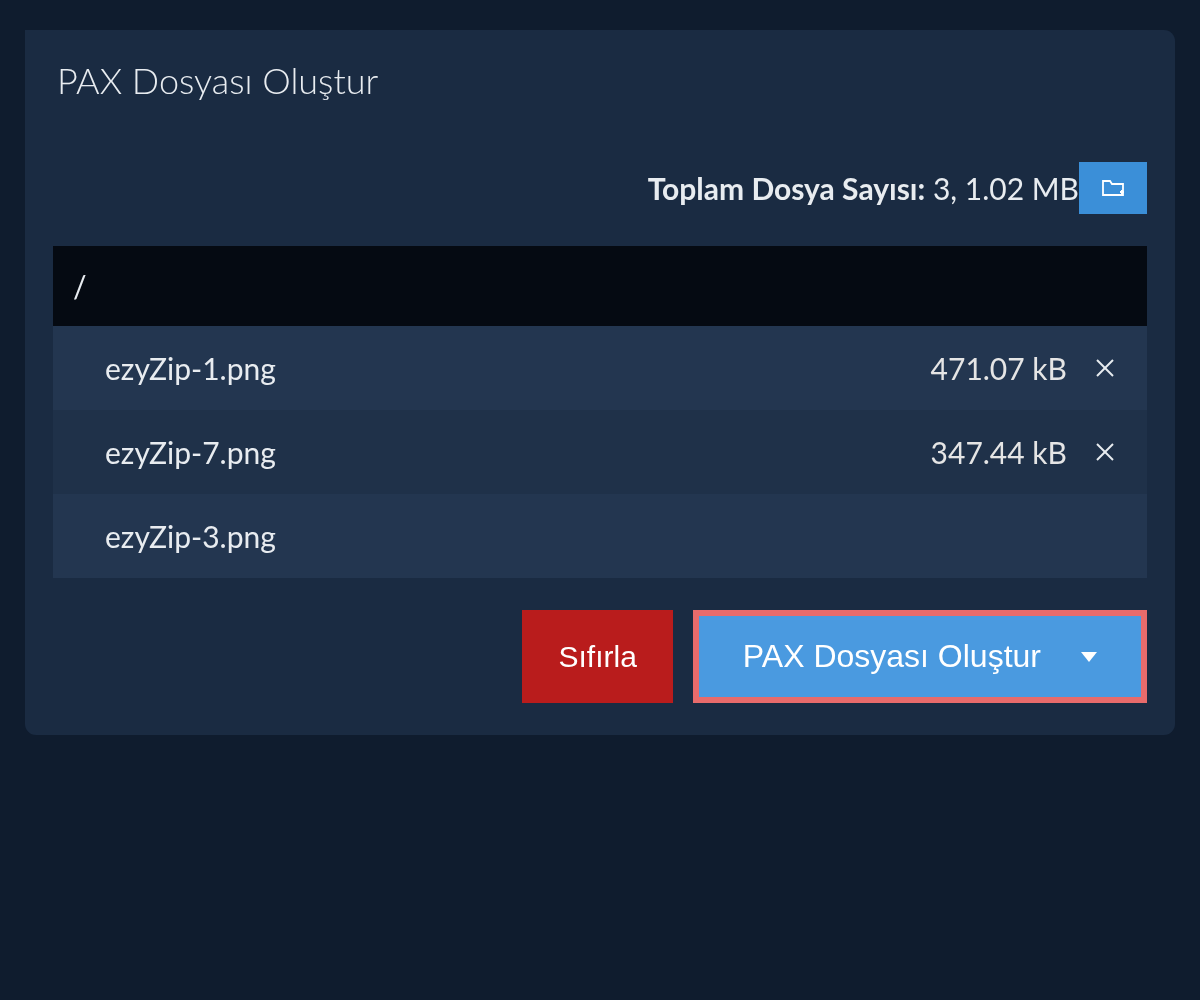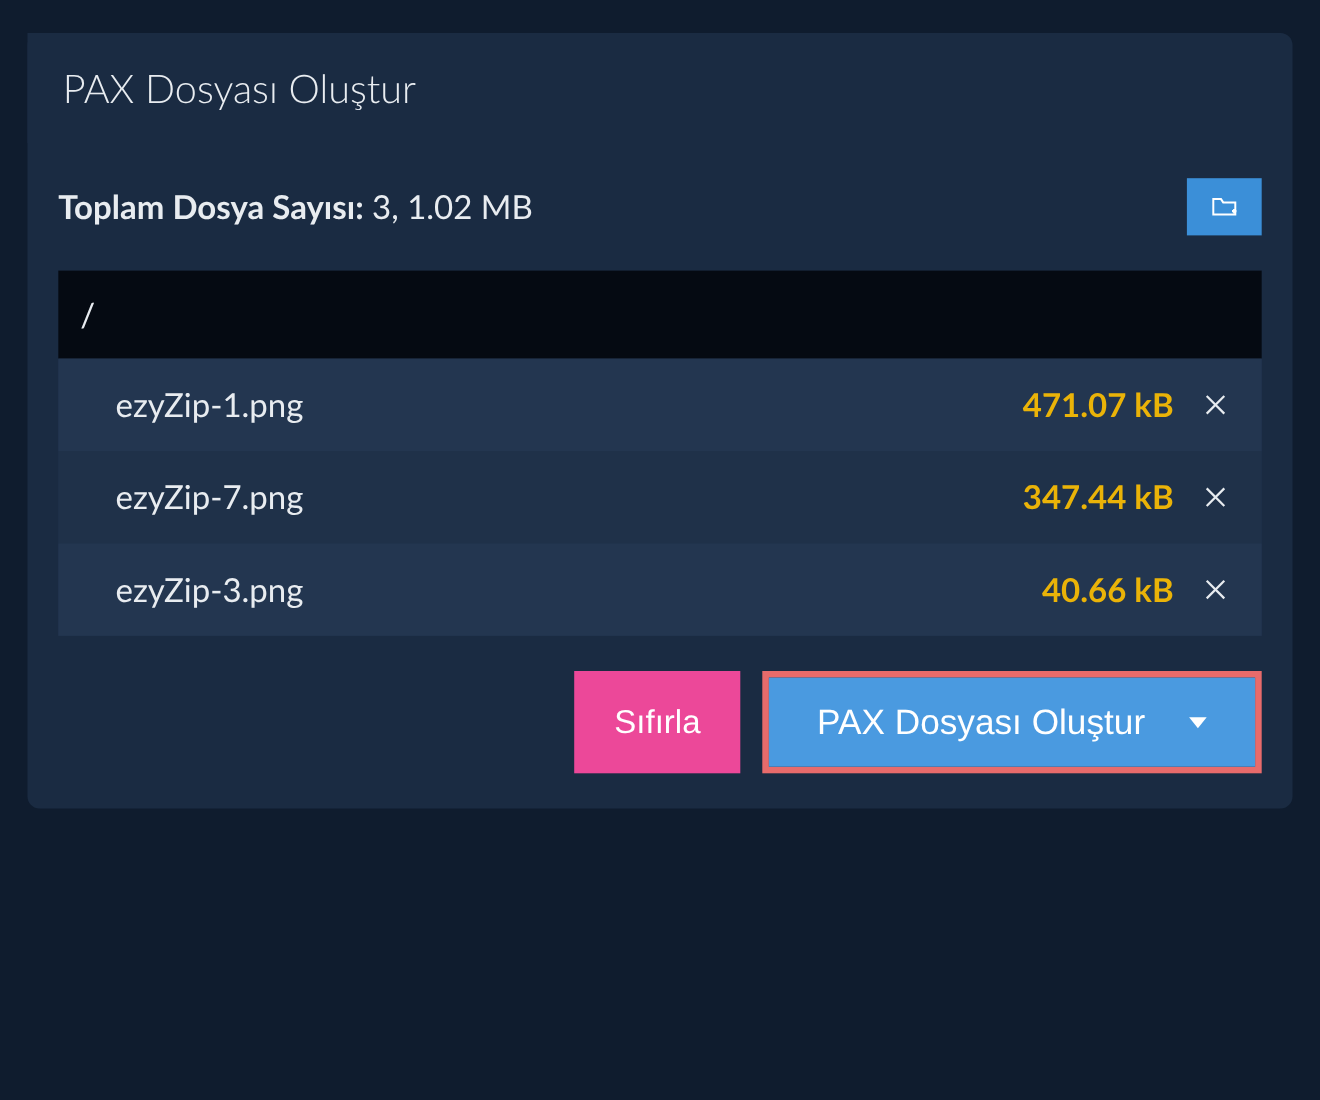--- a/index.html
+++ b/index.html
@@ -28,21 +28,21 @@
       font-size: 36px;
       font-weight: 300;
       padding: 28px 32px;
       cursor: pointer;
     }
     .content {
       padding: 32px 28px;
     }
     .toolbar {
       display: flex;
-      justify-content: space-between;
+      justify-content: flex-end;
       align-items: center;
       margin-bottom: 32px;
     }
     .file-count {
       color: #e8ecf0;
       font-size: 30px;
       font-weight: 400;
     }
     .file-count strong {
       font-weight: 700;
@@ -98,40 +98,39 @@
     }
     .file-name {
       flex: 1;
     }
     .file-right {
       display: flex;
       align-items: center;
       gap: 24px;
     }
     .file-size {
-      color: #eab308;
-      font-weight: bold;
+      color: #e5e5e5;
     }
     .remove-icon {
       cursor: pointer;
       width: 28px;
       height: 28px;
       display: flex;
       align-items: center;
       justify-content: center;
     }
     .footer {
       display: flex;
       justify-content: flex-end;
       gap: 20px;
       margin-top: 32px;
       align-items: stretch;
     }
     .btn-reset {
-      background: #ec4899;
+      background: #b91c1c;
       color: #fff;
       font-size: 30px;
       padding: 22px 36px;
       border: none;
       cursor: pointer;
     }
     .btn-create-wrapper {
       border: 6px solid #e86b6b;
       display: flex;
     }
@@ -203,29 +202,20 @@
             <span class="remove-icon">
               <svg width="22" height="22" viewBox="0 0 22 22" stroke="#e8ecf0" stroke-width="2">
                 <line x1="3" y1="3" x2="19" y2="19"></line>
                 <line x1="19" y1="3" x2="3" y2="19"></line>
               </svg>
             </span>
           </div>
         </div>
         <div class="file-row">
           <span class="file-name">ezyZip-3.png</span>
-          <div class="file-right">
-            <span class="file-size">40.66 kB</span>
-            <span class="remove-icon">
-              <svg width="22" height="22" viewBox="0 0 22 22" stroke="#e8ecf0" stroke-width="2">
-                <line x1="3" y1="3" x2="19" y2="19"></line>
-                <line x1="19" y1="3" x2="3" y2="19"></line>
-              </svg>
-            </span>
-          </div>
         </div>
       </div>
     </div>
 
     <div class="footer">
       <button class="btn-reset">Sıfırla</button>
       <div class="btn-create-wrapper">
         <button class="btn-create">
           <span>PAX Dosyası Oluştur</span>
           <span class="caret-down"></span>

